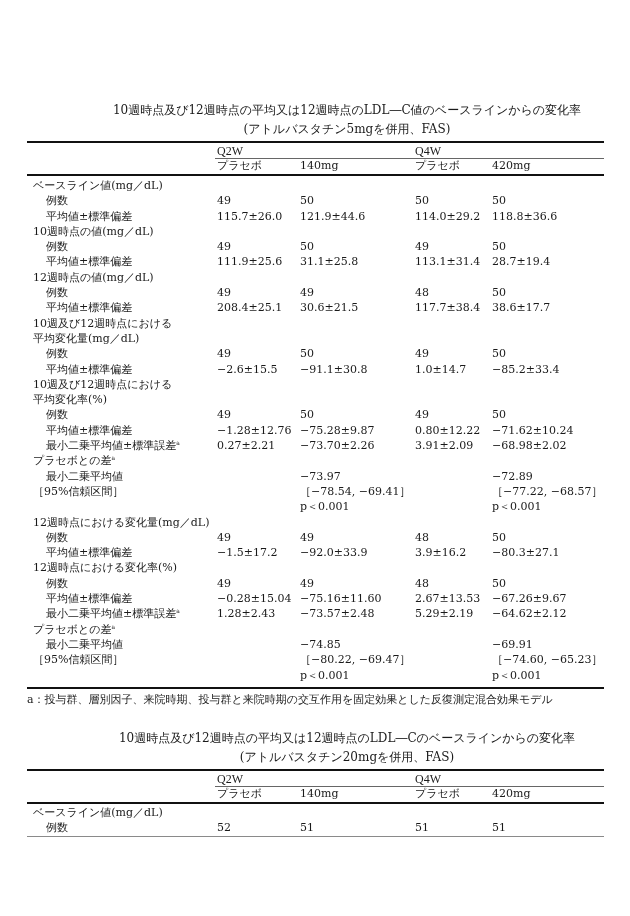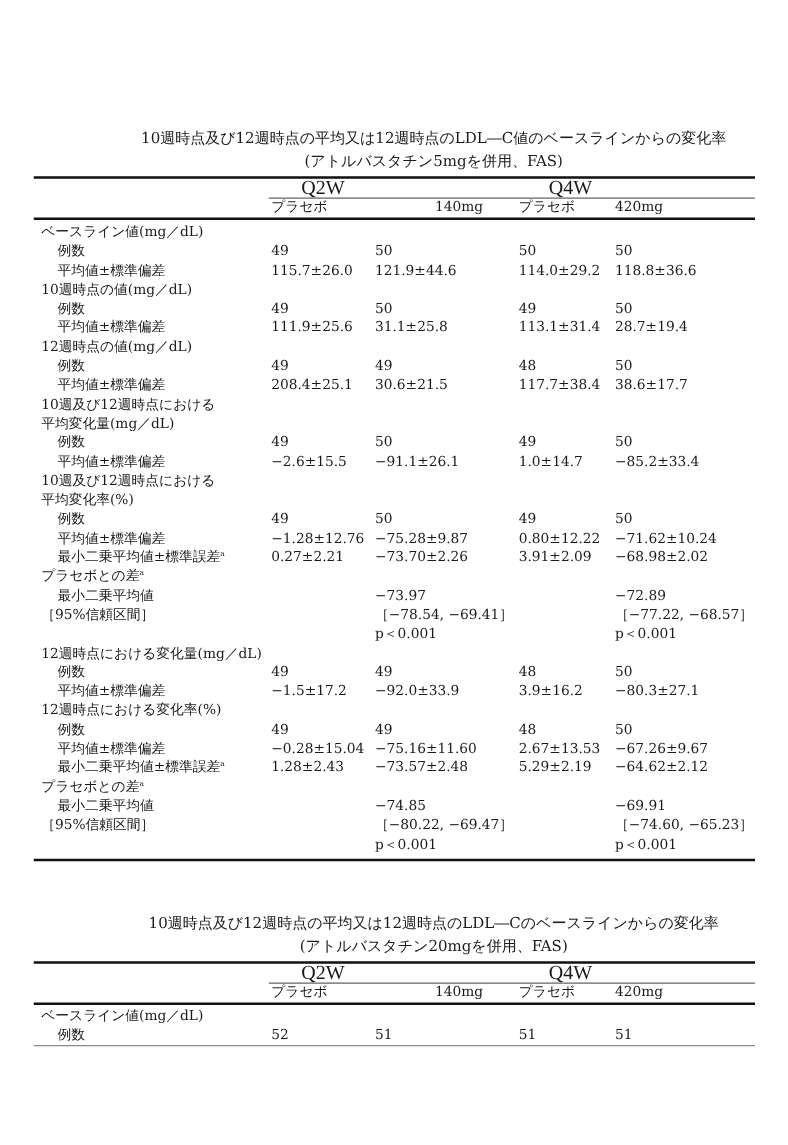--- a/index.html
+++ b/index.html
@@ -5,28 +5,28 @@
   html, body { margin: 0; padding: 0; background: #ffffff; }
   #page {
     position: relative; width: 630px; height: 916px; background: #ffffff; overflow: hidden;
     font-family: "DejaVu Serif", "Liberation Serif", serif; color: #1a1a1a; font-size: 11px;
   }
   .title { position: absolute; left: 0; width: 630px; text-align: center; font-size: 12px; line-height: 16px; white-space: nowrap; padding-left: 32px; }
   .hline { position: absolute; background: #111111; }
   .hline.thin { background: #666666; }
   .hline.gray { background: #8a8a8a; }
   .hdr { position: absolute; line-height: 16px; white-space: nowrap; }
-  .hdr.grp { font-family: "Liberation Serif", serif; font-size: 16px; margin-left: 24px; }
+  .hdr.grp { font-family: "Liberation Serif", serif; font-size: 12px; }
   .rows { position: absolute; left: 0; width: 630px; }
   .row { position: relative; height: 15.3px; line-height: 15.3px; white-space: nowrap; }
   .row > span { position: absolute; top: 0; }
   .lbl.grp { left: 33px; }
   .lbl.sub { left: 46px; }
   .c1 { left: 217px; } .c2 { left: 300px; } .c3 { left: 415px; } .c4 { left: 492px; }
-  .hc1 { left: 217px; } .hc2 { left: 300px; margin-left: 48px; } .hc3 { left: 415px; } .hc4 { left: 492px; }
+  .hc1 { left: 217px; } .hc2 { left: 300px; } .hc3 { left: 415px; } .hc4 { left: 492px; }
   sup { font-size: 6px; vertical-align: 4px; line-height: 0; }
   .footnote { position: absolute; left: 27px; top: 692px; line-height: 16px; font-size: 11px; white-space: nowrap; }
 </style>
 </head>
 <body>
 
 <div id="page">
 
   <div class="title" style="top:102px;">10週時点及び12週時点の平均又は12週時点のLDL―C値のベースラインからの変化率</div>
   <div class="title" style="top:121px;">(アトルバスタチン5mgを併用、FAS)</div>
@@ -115,21 +115,21 @@
       <span class="lbl sub">例数</span>
       <span class="c1">49</span>
       <span class="c2">50</span>
       <span class="c3">49</span>
       <span class="c4">50</span>
     </div>
 
     <div class="row">
       <span class="lbl sub">平均値±標準偏差</span>
       <span class="c1">−2.6±15.5</span>
-      <span class="c2">−91.1±26.1</span>
+      <span class="c2">−91.1±30.8</span>
       <span class="c3">1.0±14.7</span>
       <span class="c4">−85.2±33.4</span>
     </div>
 
     <div class="row">
       <span class="lbl grp">10週及び12週時点における</span>
     </div>
 
     <div class="row">
       <span class="lbl grp">平均変化率(%)</span>
@@ -258,20 +258,21 @@
     <div class="row">
       <span class="lbl sub"></span>
       <span class="c1"></span>
       <span class="c2">p＜0.001</span>
       <span class="c3"></span>
       <span class="c4">p＜0.001</span>
     </div>
   </div>
 
   <div class="hline" style="left:27px; width:577px; top:687px; height:2px;"></div>
+  <div class="footnote">a：投与群、層別因子、来院時期、投与群と来院時期の交互作用を固定効果とした反復測定混合効果モデル</div>
 
   <div class="title" style="top:730px;">10週時点及び12週時点の平均又は12週時点のLDL―Cのベースラインからの変化率</div>
   <div class="title" style="top:749px;text-align:center;">(アトルバスタチン20mgを併用、FAS)</div>
 
   <div class="hline" style="left:27px; width:577px; top:769px; height:2px;"></div>
   <div class="hdr grp" style="left:217px; top:771px;">Q2W</div>
   <div class="hdr grp" style="left:415px; top:771px;">Q4W</div>
   <div class="hline thin" style="left:215px; width:389px; top:786px; height:1px;"></div>
   <div class="hdr hc1" style="top:786px;">プラセボ</div>
   <div class="hdr hc2" style="top:786px;">140mg</div>

